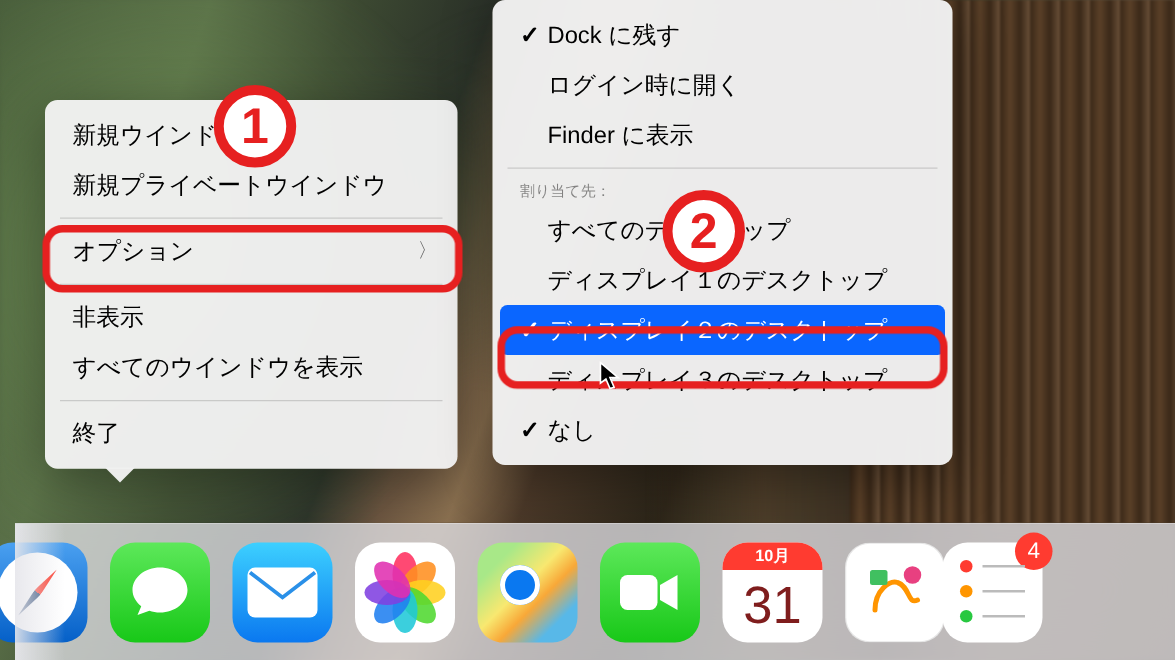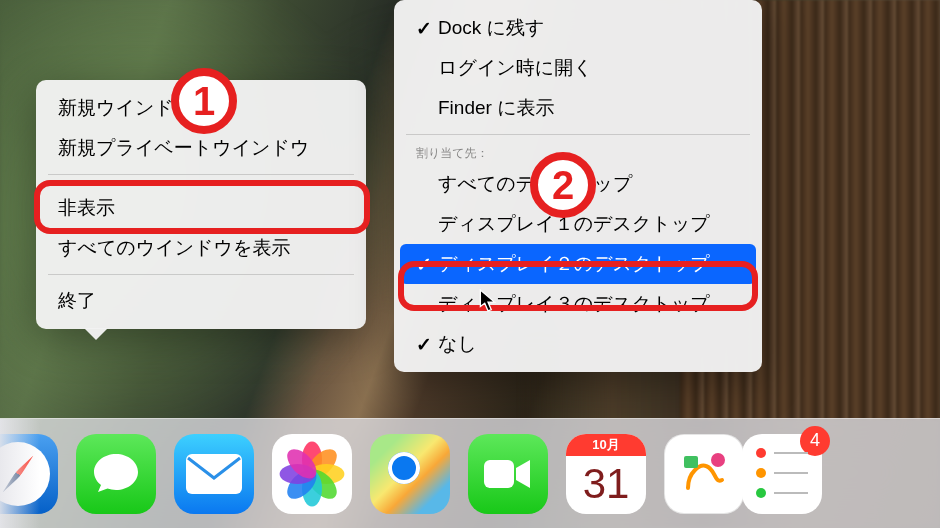--- a/index.html
+++ b/index.html
@@ -96,21 +96,21 @@
     
     .cursor {
       position: absolute;
       width: 18px; height: 24px;
       z-index: 30;
     }
 
     
     .dock-shelf {
       position: absolute;
-      left: 0; right: 0; bottom: 0;
+      left: 12px; right: 0; bottom: 0;
       height: 110px;
       display: flex; align-items: center; justify-content: flex-start;
       padding: 0 8px;
       gap: 18px;
       background: rgba(230,230,235,0.75);
       backdrop-filter: blur(30px);
       border-top: 1px solid rgba(255,255,255,0.4);
     }
     .dock-icon {
       width: 80px; height: 80px;
@@ -196,20 +196,24 @@
 <div class="tree-bark"></div>
 
 <div class="menu" style="left:36px; top:80px; width:330px;">
   <div class="menu-item">
     <span>新規ウインドウ</span>
   </div>
   <div class="menu-item">
     <span>新規プライベートウインドウ</span>
   </div>
   <div class="menu-sep"></div>
+  <div class="menu-item">
+    <span>オプション</span>
+    <span class="submenu-arrow">〉</span>
+  </div>
   <div class="menu-sep"></div>
   <div class="menu-item">
     <span>非表示</span>
   </div>
   <div class="menu-item">
     <span>すべてのウインドウを表示</span>
   </div>
   <div class="menu-sep"></div>
   <div class="menu-item">
     <span>終了</span>

